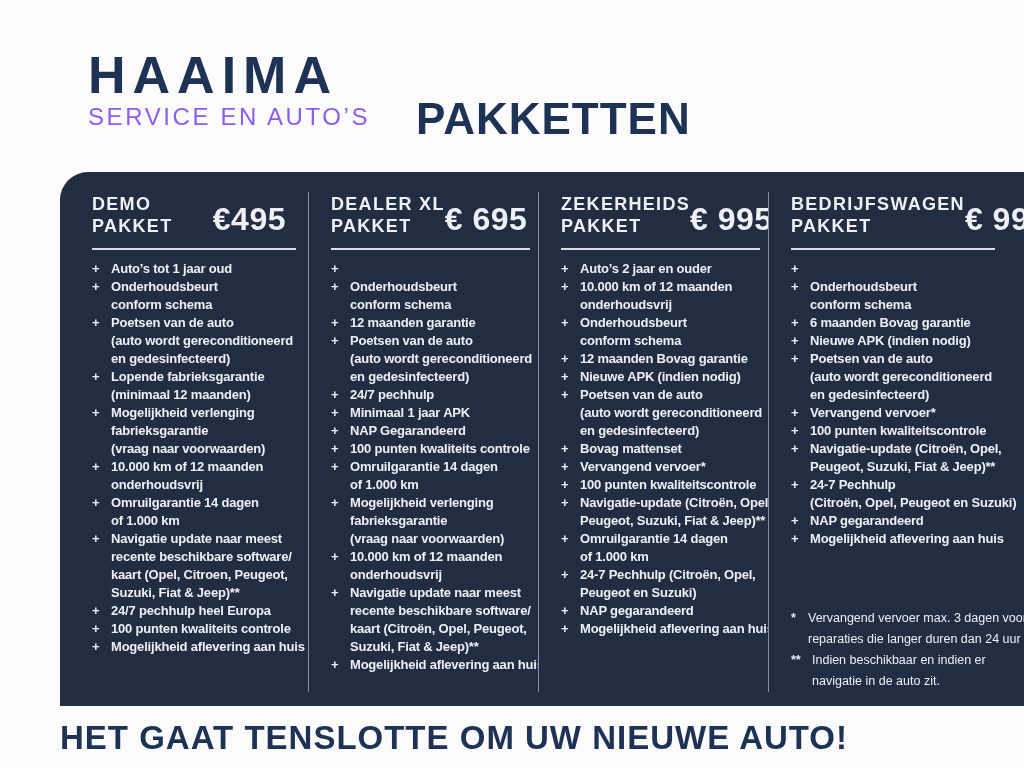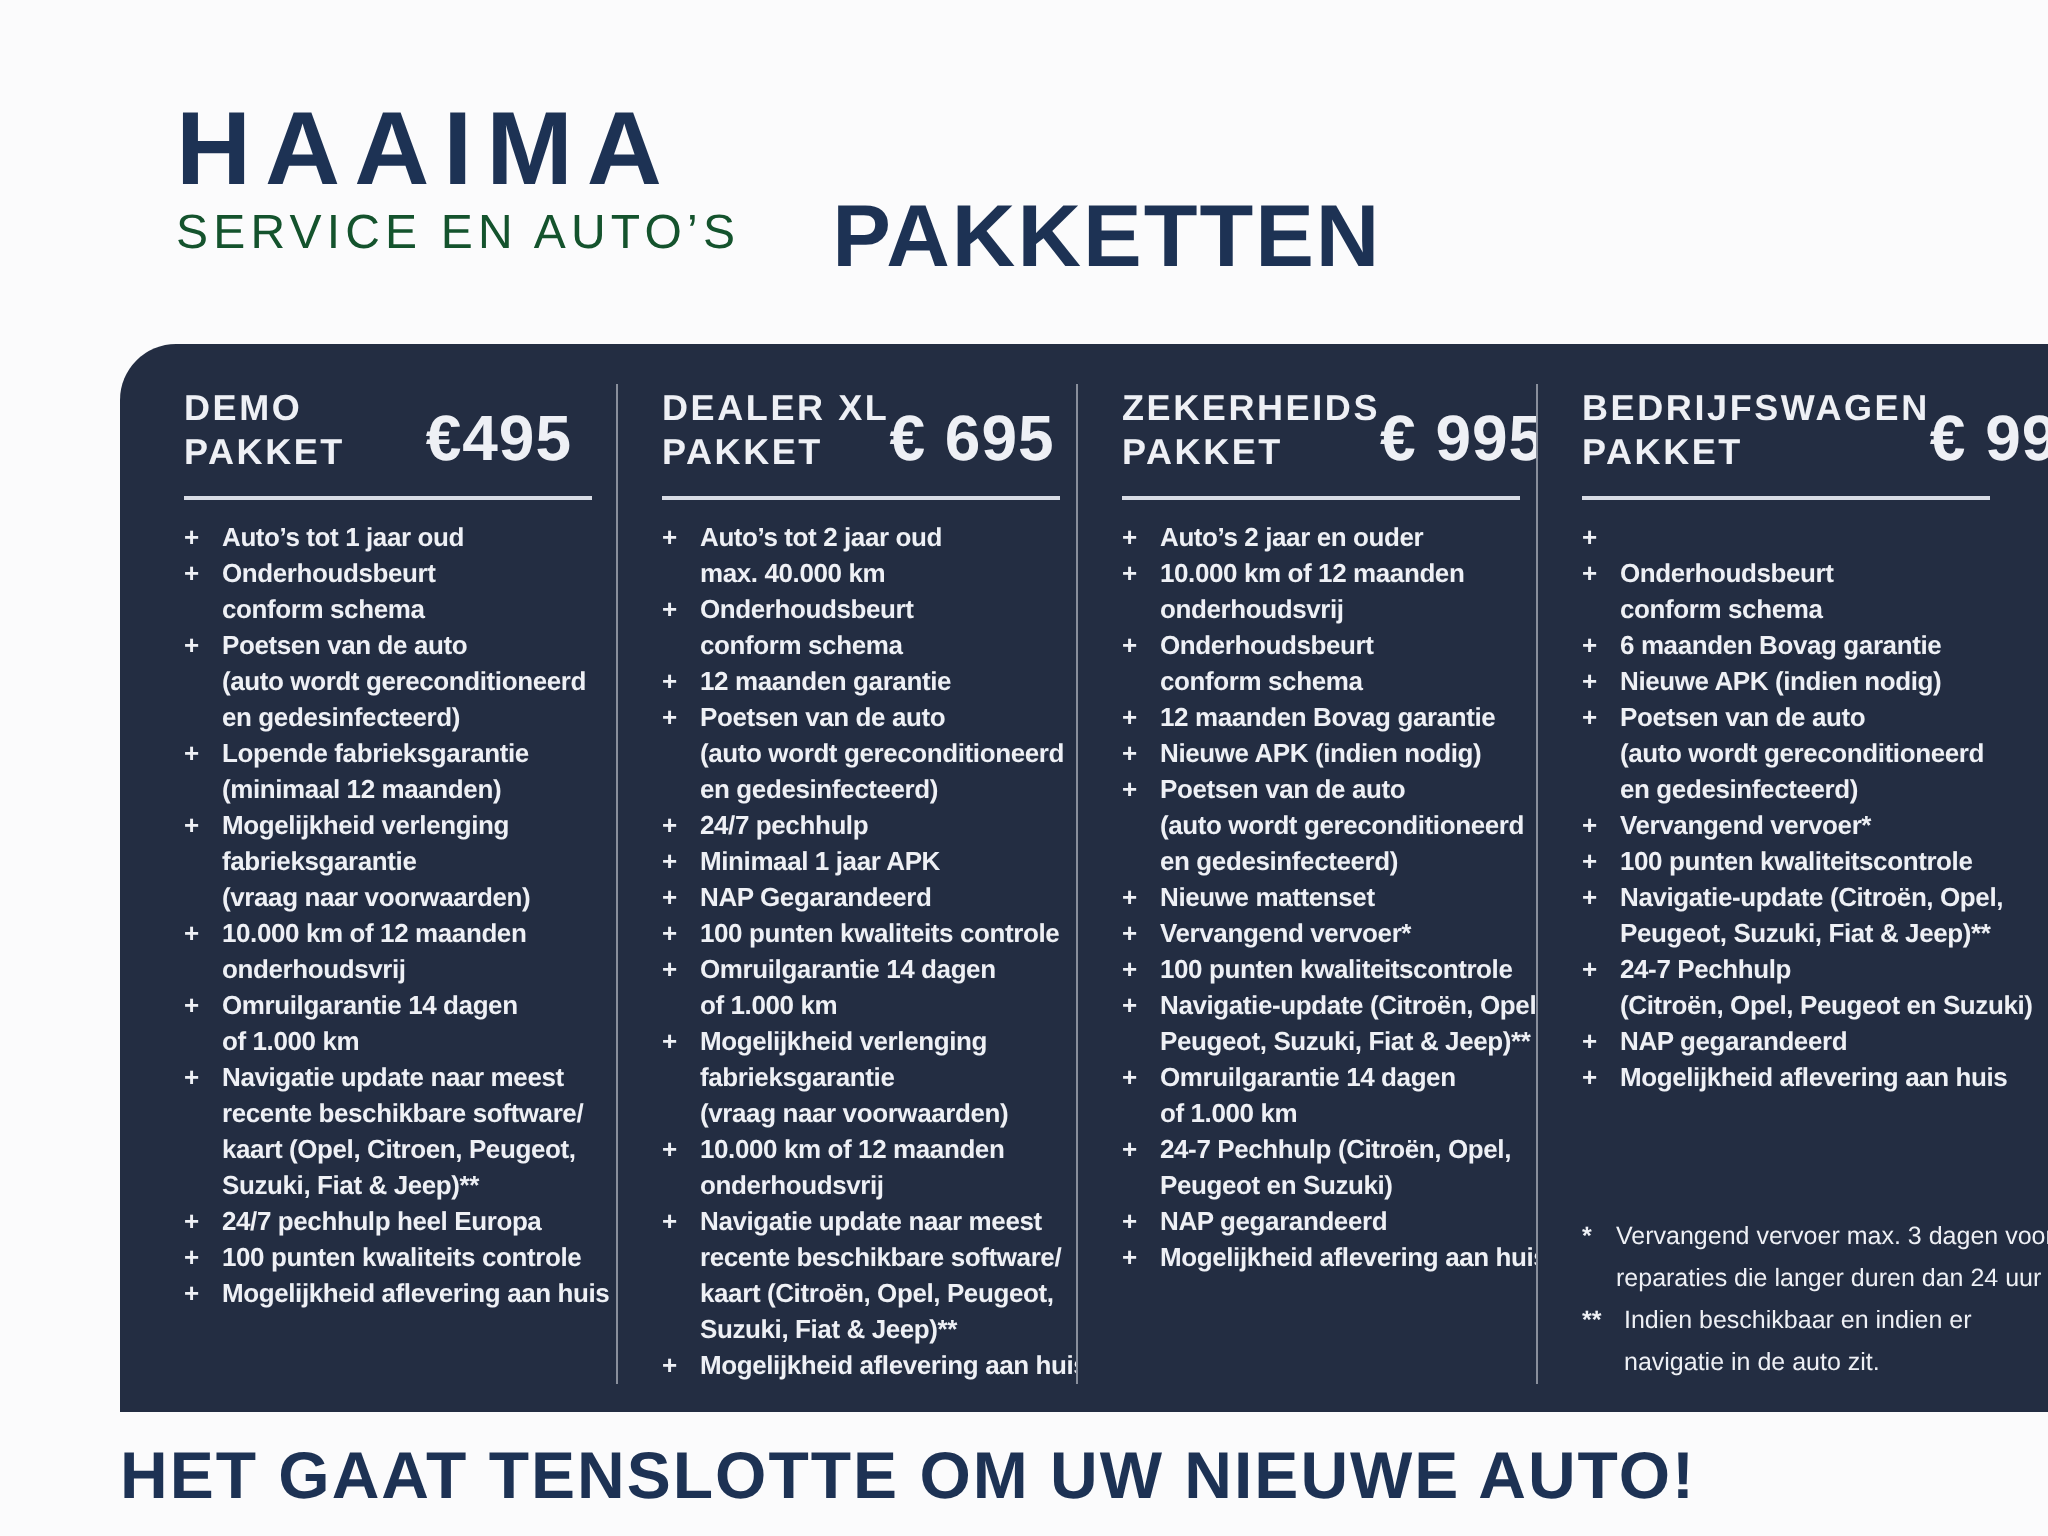--- a/index.html
+++ b/index.html
@@ -19,21 +19,21 @@
   
   .header{
     position:absolute;left:88px;top:48px;right:0;
     display:flex;align-items:flex-start;
   }
   .logo-title{
     font-size:52px;font-weight:800;color:var(--navy);
     letter-spacing:7px;line-height:1.05;white-space:nowrap;
   }
   .logo-sub{
-    font-size:24px;font-weight:400;color:#14532d;
+    font-size:24px;font-weight:400;color:#8b5cf6;
     letter-spacing:2.6px;margin-top:0;white-space:nowrap;
   }
   .page-title{
     margin-left:46px;margin-top:4px;
     font-size:44px;font-weight:800;color:var(--navy);
     line-height:1.02;letter-spacing:1px;
   }
   
   .panel{
     position:absolute;left:60px;top:172px;right:0;height:534px;
@@ -160,21 +160,20 @@
     </div>
     <div class="col">
       <div class="pkg-head">
         <div class="pkg-name"><span>DEALER XL</span><br><span>PAKKET</span></div>
         <div class="pkg-price">€ 695</div>
       </div>
       <div class="rule"></div>
       <ul class="features">
         <li class="feature">
           <span class="plus">+</span>
-          <span class="ftext">Auto’s tot 2 jaar oud<br>max. 40.000 km</span>
         </li>
         <li class="feature">
           <span class="plus">+</span>
           <span class="ftext">Onderhoudsbeurt<br>conform schema</span>
         </li>
         <li class="feature">
           <span class="plus">+</span>
           <span class="ftext">12 maanden garantie</span>
         </li>
         <li class="feature">
@@ -245,21 +244,21 @@
         <li class="feature">
           <span class="plus">+</span>
           <span class="ftext">Nieuwe APK (indien nodig)</span>
         </li>
         <li class="feature">
           <span class="plus">+</span>
           <span class="ftext">Poetsen van de auto<br>(auto wordt gereconditioneerd<br>en gedesinfecteerd)</span>
         </li>
         <li class="feature">
           <span class="plus">+</span>
-          <span class="ftext">Nieuwe mattenset</span>
+          <span class="ftext">Bovag mattenset</span>
         </li>
         <li class="feature">
           <span class="plus">+</span>
           <span class="ftext">Vervangend vervoer*</span>
         </li>
         <li class="feature">
           <span class="plus">+</span>
           <span class="ftext">100 punten kwaliteitscontrole</span>
         </li>
         <li class="feature">

